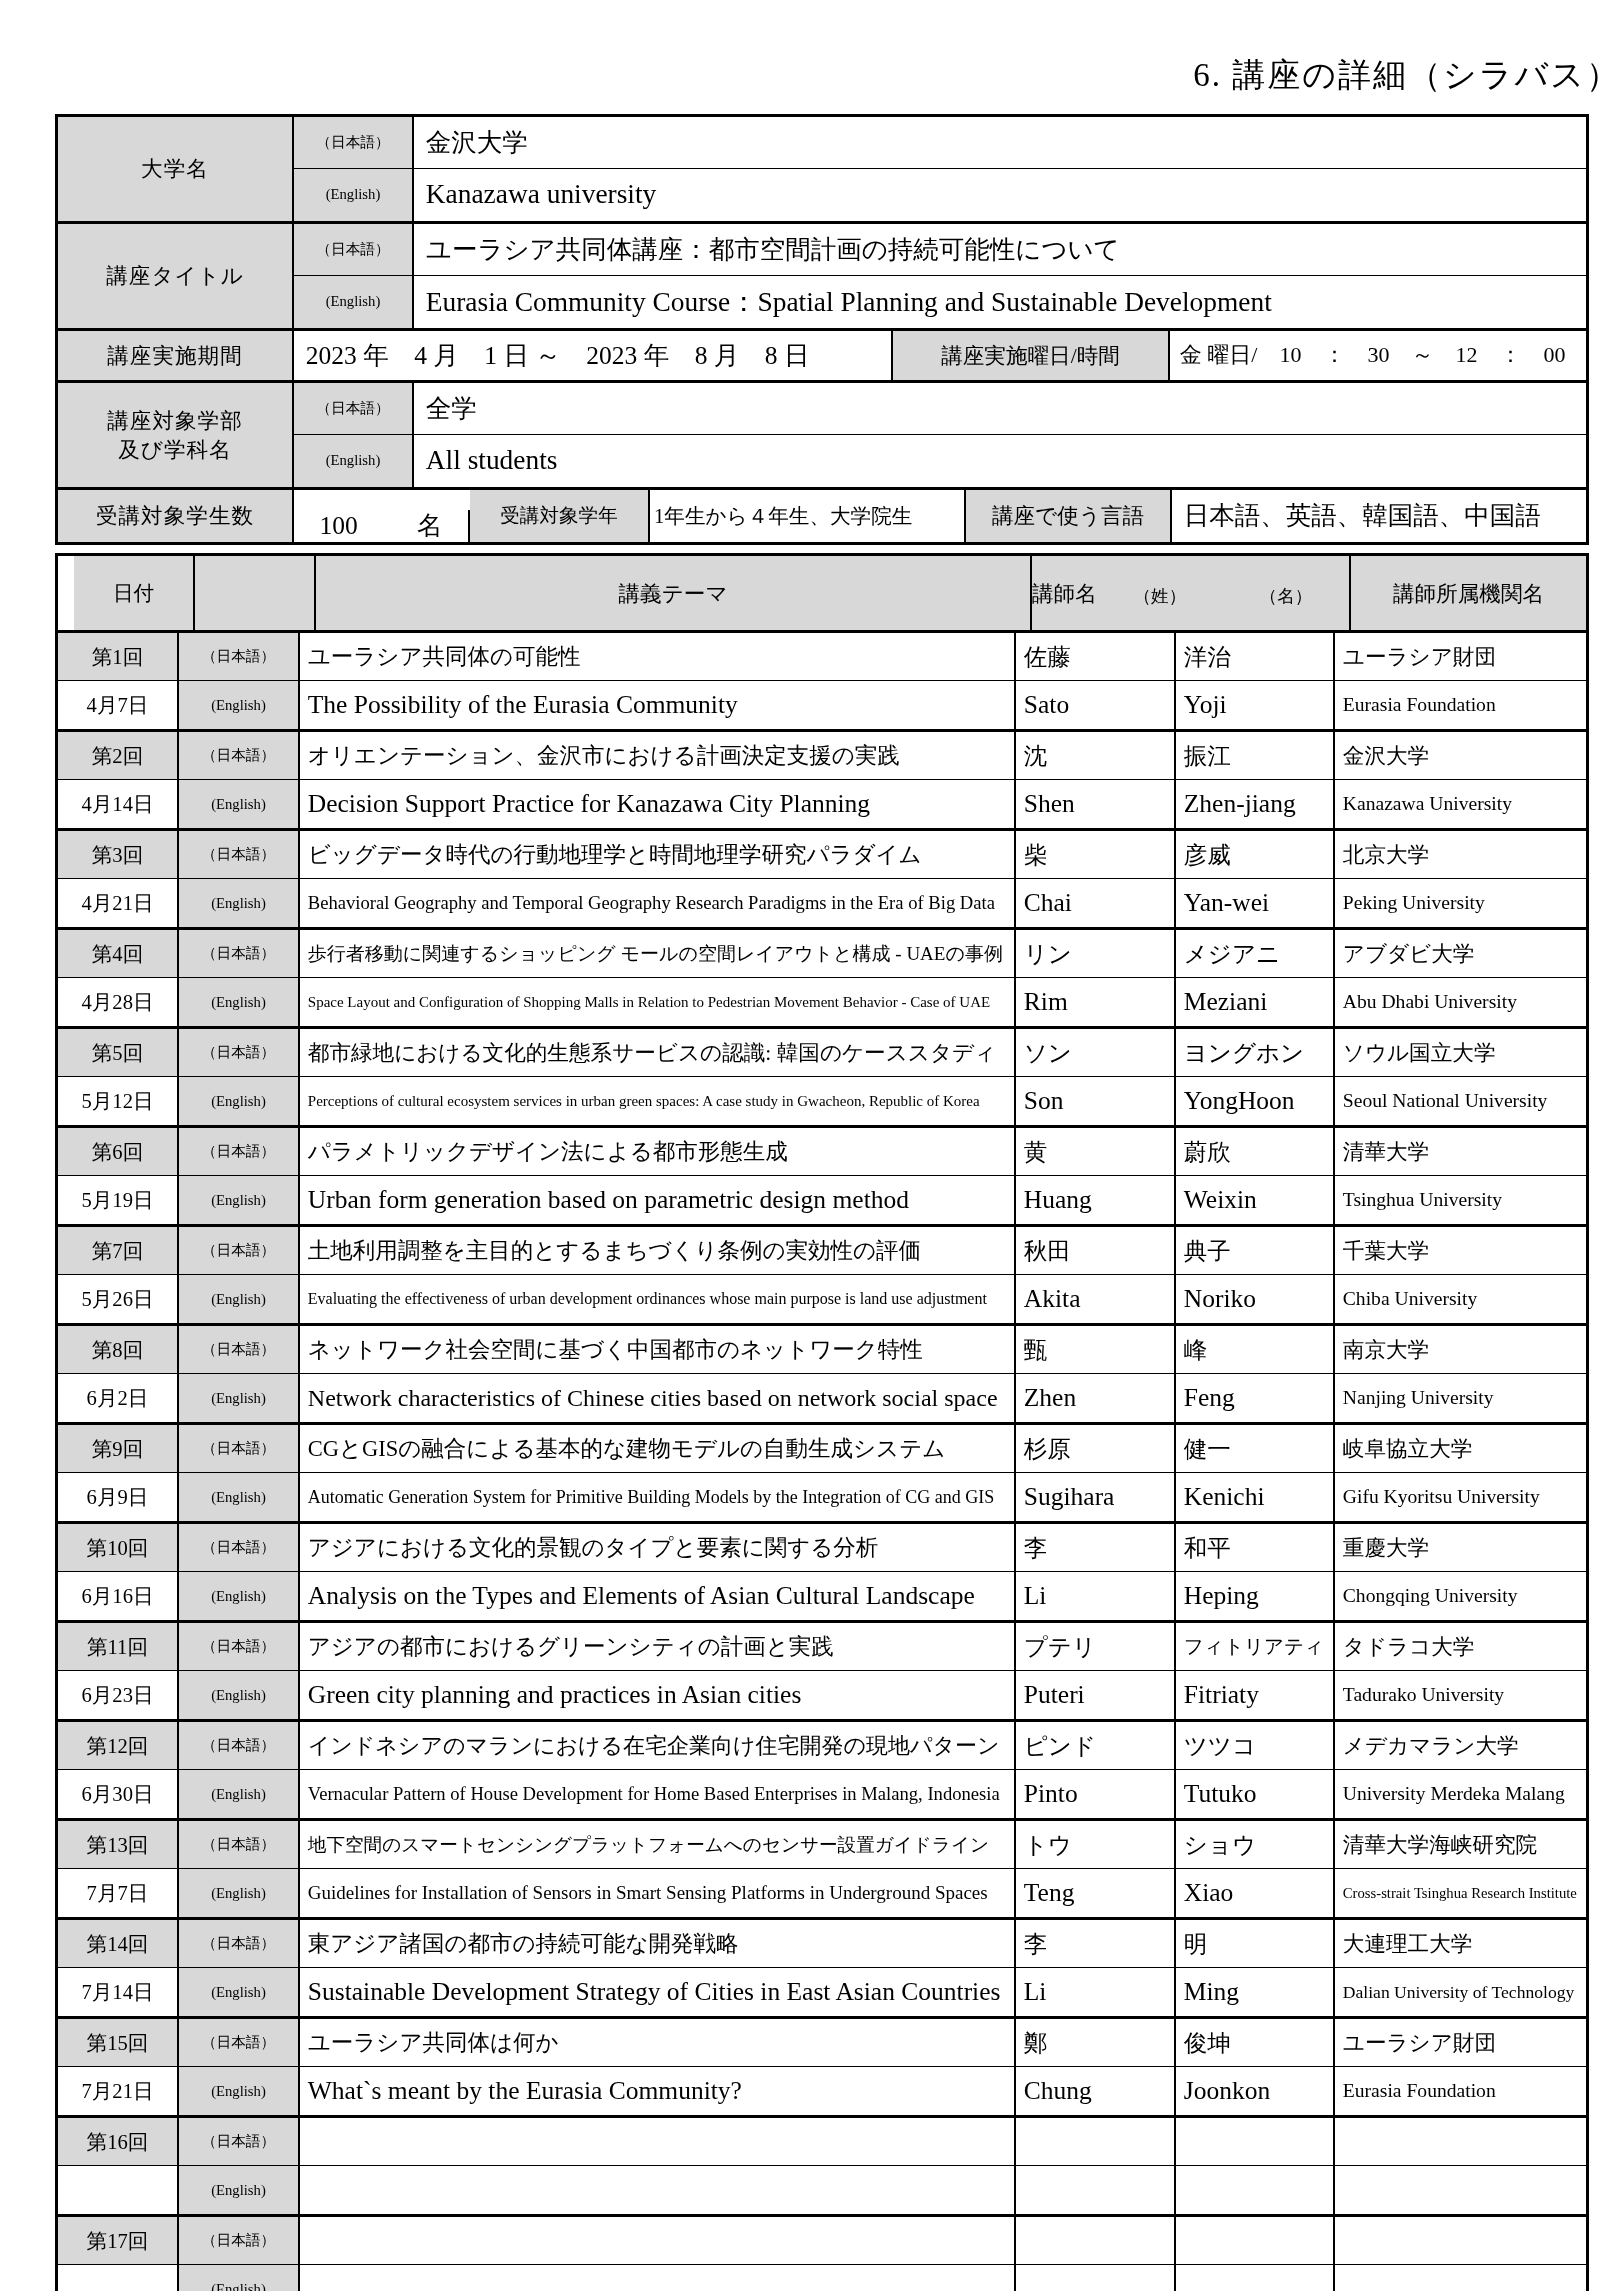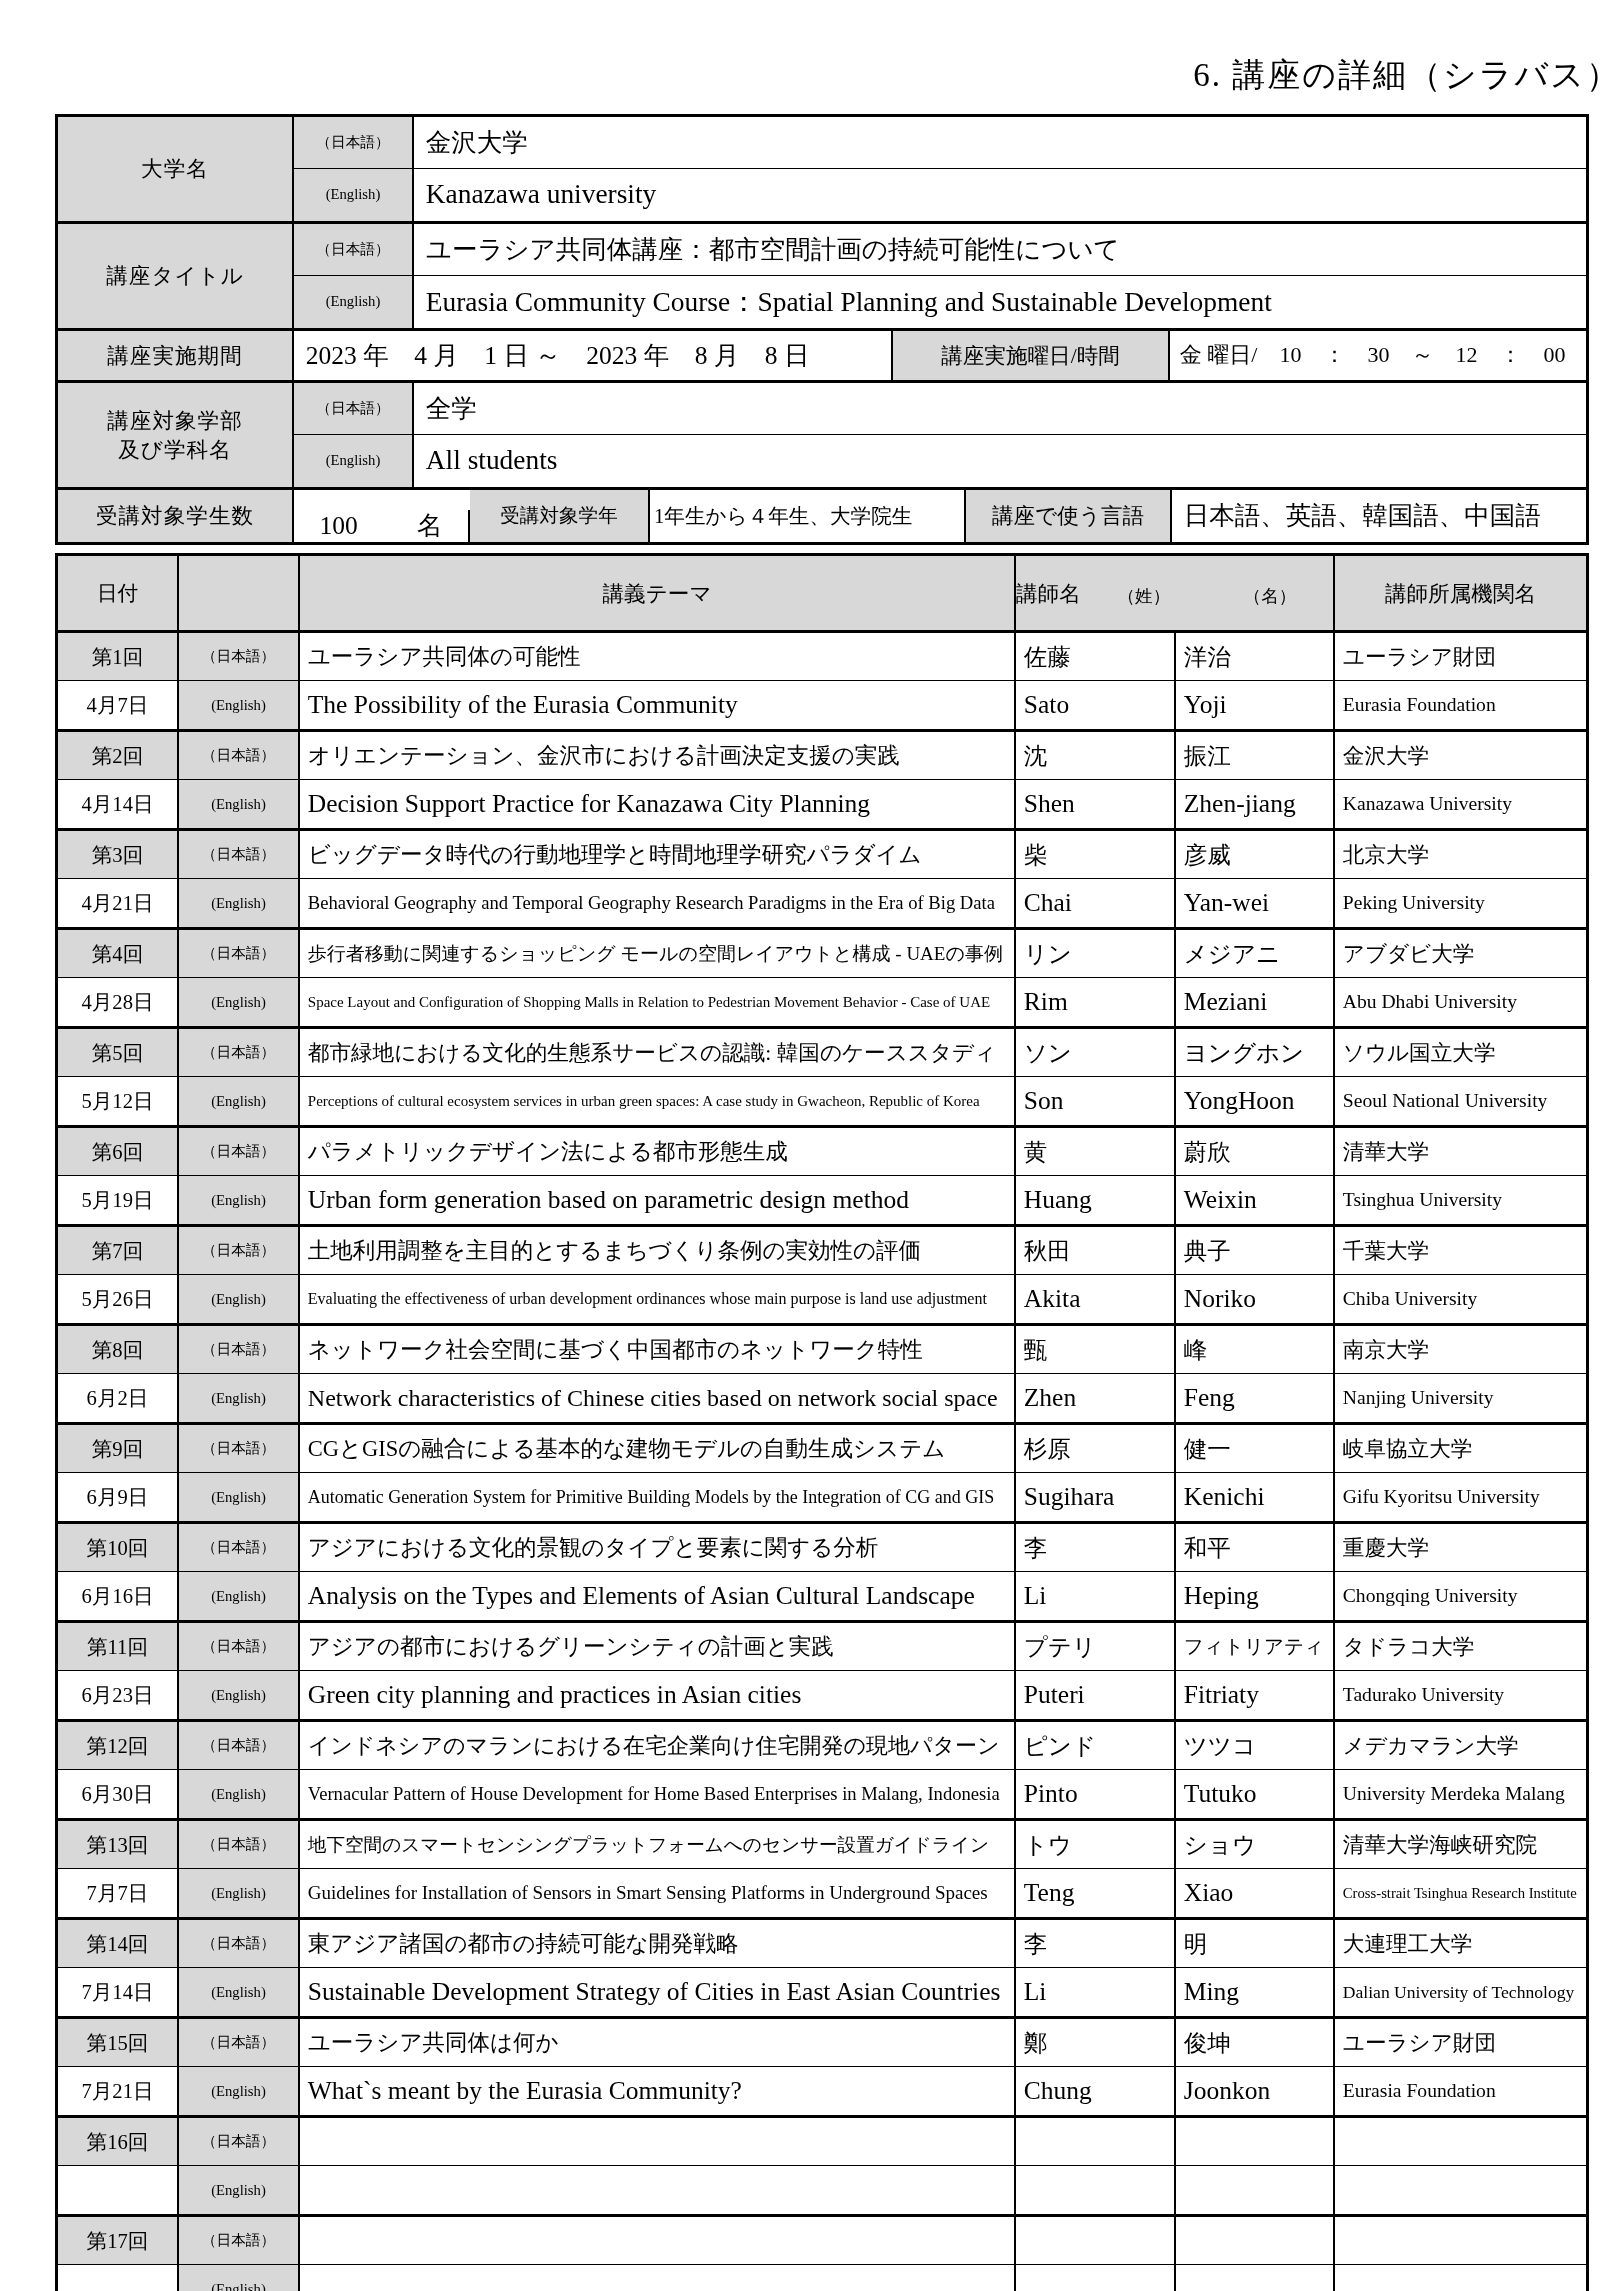--- a/index.html
+++ b/index.html
@@ -43,21 +43,21 @@
   .daytime-label { width: 277px; font-size: 21.6px; justify-content: center; }
   .daytime-val { flex: 1; font-size: 23.5px; padding: 0 9.8px; }
   .count-cell { width: 176px; font-size: 25.5px; justify-content: space-between; padding: 0 25.5px; margin-top: 20px; }
   .grade-label { width: 180px; font-size: 19.6px; justify-content: center; }
   .grade-val { width: 316px; font-size: 20.6px; padding: 0 4px; }
   .langs-label { width: 206px; font-size: 21.6px; justify-content: center; }
   .langs-val { flex: 1; font-size: 25.5px; padding: 0 11.8px; }
 
   
   .sched { margin-top: 8.8px; }
-  .shead { display: flex; height: 77px; border-bottom: 3.9px solid #000; }
+  .shead { display: flex; height: 77px; border-bottom: 3.9px solid #000; padding-left: 16px; }
   .scell {
     display: flex; align-items: center; overflow: hidden; white-space: nowrap;
     border-right: 2px solid #000; min-width: 0;
   }
   .scell:last-child { border-right: none; }
   .hcell { background: #d8d8d8; font-size: 21.6px; }
   .c-no   { width: 121px; justify-content: center; font-size: 20.6px; }
   .c-tag  { width: 121px; justify-content: center; font-size: 14.7px; }
   .c-theme{ width: 716px; padding: 0 7.8px; }
   .c-lect { width: 319px; justify-content: center; }

